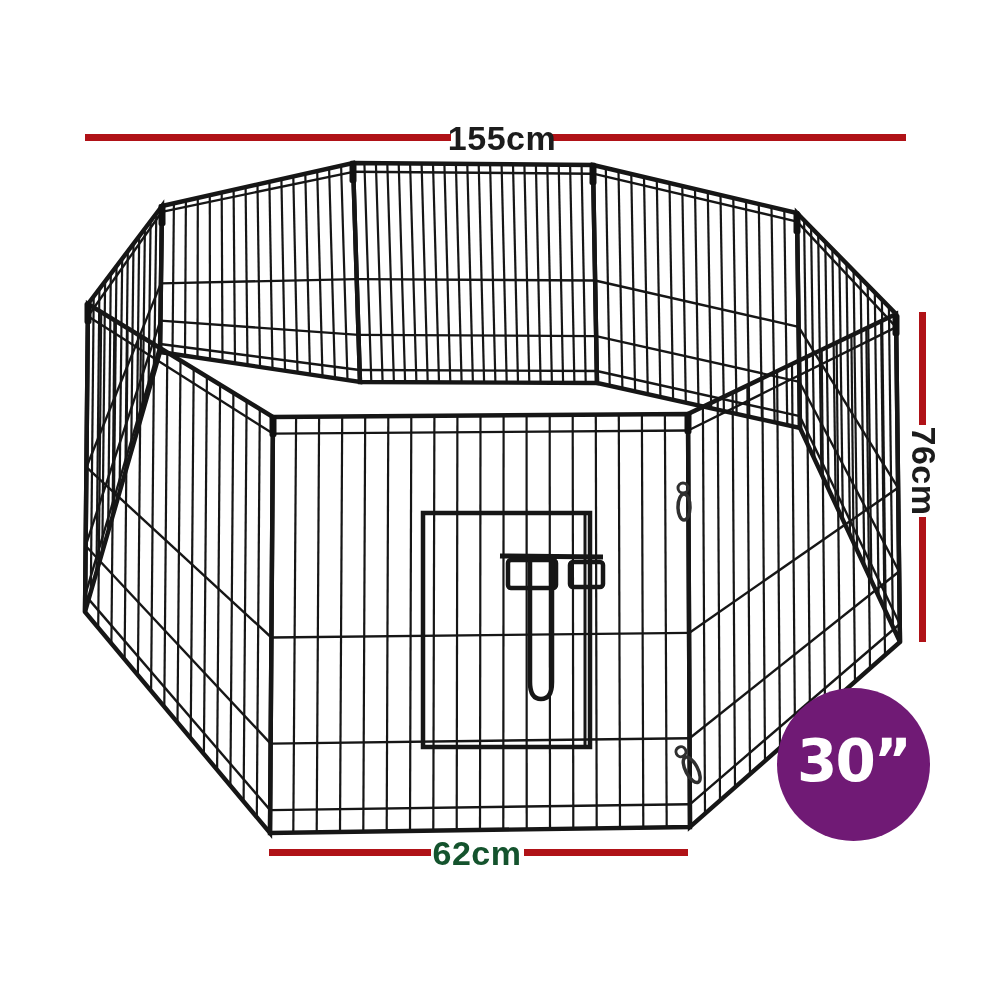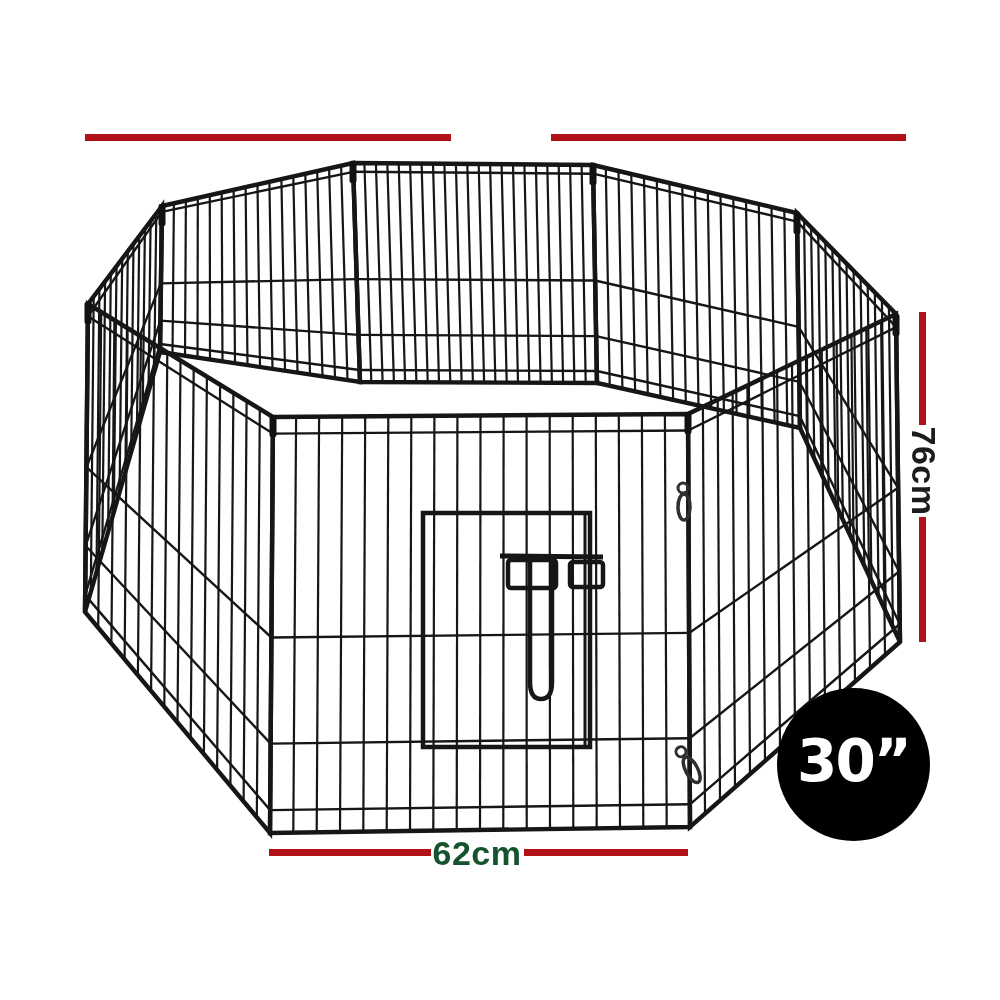--- a/index.html
+++ b/index.html
@@ -228,26 +228,27 @@
       <rect x="793.5" y="212" width="7" height="22" rx="2" fill="#111"></rect>
       <rect x="892.5" y="314" width="7" height="22" rx="2" fill="#111"></rect>
       <rect x="158.5" y="204" width="7" height="22" rx="2" fill="#111"></rect>
       <rect x="84.5" y="302" width="7" height="22" rx="2" fill="#111"></rect>
       <rect x="269.5" y="415" width="7" height="22" rx="2" fill="#111"></rect>
       <rect x="684.5" y="412" width="7" height="22" rx="2" fill="#111"></rect>
     </svg>
 
   <div class="dline h" style="left: 85px; top: 134px; width: 366px; background: rgb(176, 18, 23);"></div>
   <div class="dline h" style="left: 551px; top: 134px; width: 355px; background: rgb(176, 18, 23);"></div>
+  <div class="dim-label" style="left: 502px; top: 138px; color: rgb(28, 28, 28);">155cm</div>
 
   <div class="dline v" style="left: 919px; top: 312px; height: 113px; background: rgb(176, 18, 23);"></div>
   <div class="dline v" style="left: 919px; top: 517px; height: 125px; background: rgb(176, 18, 23);"></div>
   <div class="dim-label rot" style="left: 923px; top: 471px; color: rgb(28, 28, 28);">76cm</div>
 
   <div class="dline h" style="left: 269px; top: 849px; width: 162px; background: rgb(176, 18, 23);"></div>
   <div class="dline h" style="left: 524px; top: 849px; width: 164px; background: rgb(176, 18, 23);"></div>
   <div class="dim-label" style="left: 477px; top: 853px; color: #14532d;">62cm</div>
 
-  <div class="badge" style="background: #000000;">
+  <div class="badge" style="background: #701a75;">
     <div class="badge-text" style="color: rgb(255, 255, 255);">30”</div>
   </div>
 
 </div>
 
 </body></html>

